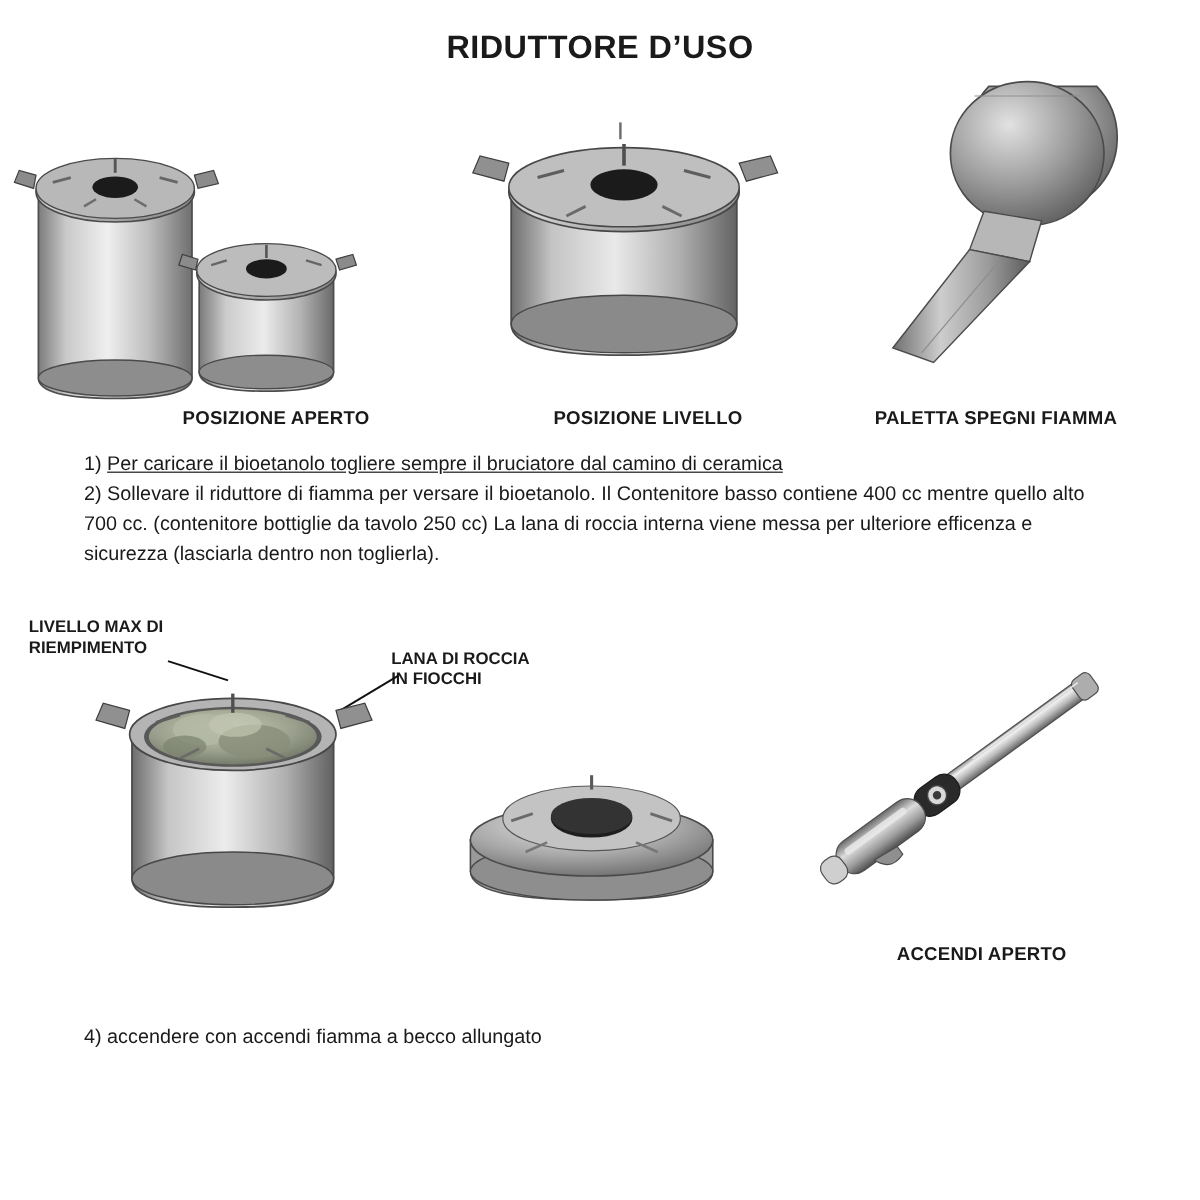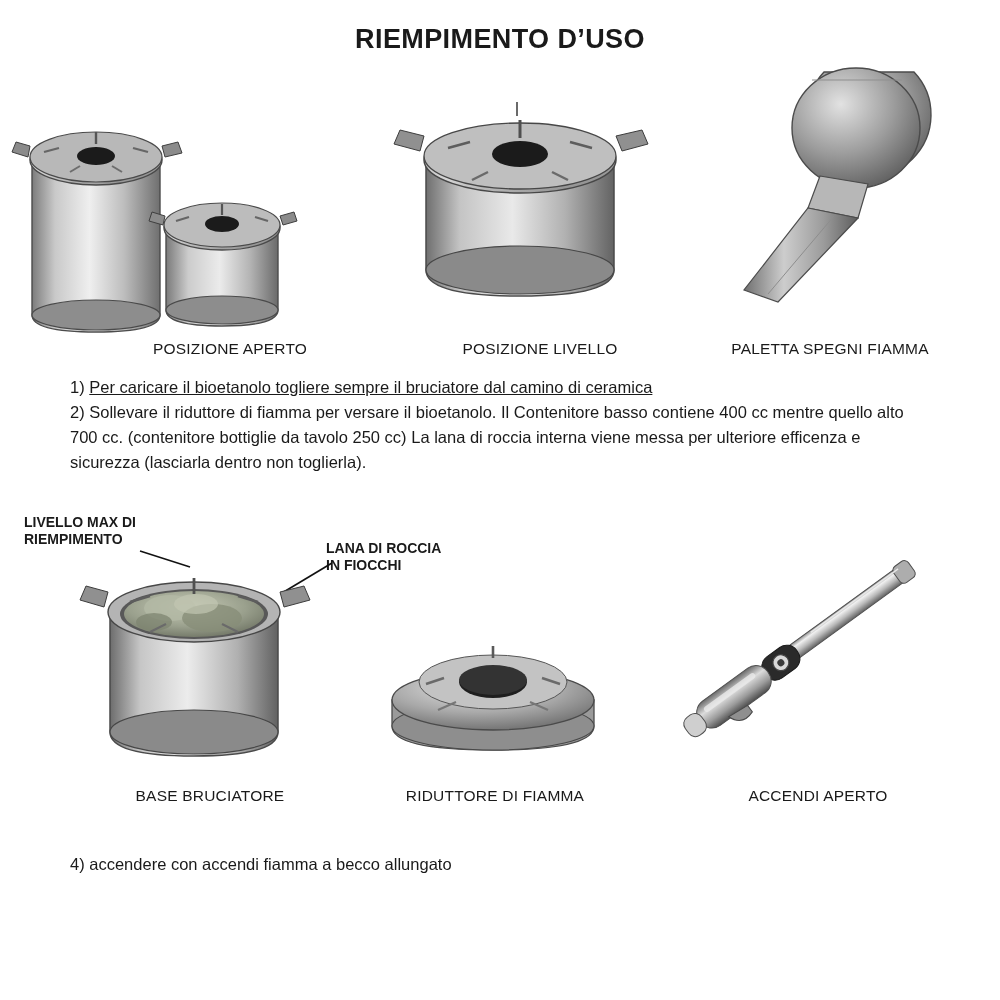--- a/index.html
+++ b/index.html
@@ -31,21 +31,21 @@
     text-align: center;
     font-size: 27px;
     font-weight: bold;
     letter-spacing: 0.4px;
   }
 
   
   .caption {
     position: absolute;
     font-size: 15.5px;
-    font-weight: normal;
+    font-weight: bold;
     letter-spacing: 0.2px;
     text-align: center;
     white-space: nowrap;
   }
 
   
   .para {
     position: absolute;
     font-size: 16.5px;
     line-height: 25px;
@@ -70,21 +70,21 @@
   .fig svg {
     display: block;
     overflow: visible;
   }
 </style>
 </head>
 <body>
 
 <div class="page">
 
-  <div class="title">RIEMPIMENTO D’USO</div>
+  <div class="title">RIDUTTORE D’USO</div>
 
   <div class="fig" style="left:10px; top:60px;">
     <svg width="350" height="265" viewBox="0 0 350 265" aria-hidden="true">
       <defs>
         <linearGradient id="bodyA" x1="0" y1="0" x2="1" y2="0">
           <stop offset="0%" stop-color="#7c7c7c"></stop>
           <stop offset="18%" stop-color="#c9c9c9"></stop>
           <stop offset="45%" stop-color="#efefef"></stop>
           <stop offset="72%" stop-color="#bdbdbd"></stop>
           <stop offset="100%" stop-color="#6f6f6f"></stop>
@@ -327,21 +327,19 @@
         <rect x="40" y="80" width="84" height="30" rx="14" fill="url(#gripG)" stroke="#4f4f4f" stroke-width="1"></rect>
         <rect x="50" y="86" width="62" height="6" rx="3" fill="#eaeaea" opacity="0.8"></rect>
 
         <path d="M66 108 Q72 124 88 118 L88 110 Z" fill="#8f8f8f" stroke="#4a4a4a" stroke-width="1"></path>
 
         <rect x="24" y="84" width="20" height="22" rx="8" fill="#cfcfcf" stroke="#4f4f4f" stroke-width="1"></rect>
       </g>
     </svg>
   </div>
 
-  <div class="caption" style="left:60px; top:787px; width:300px;">BASE BRUCIATORE</div>
-  <div class="caption" style="left:345px; top:787px; width:300px;">RIDUTTORE DI FIAMMA</div>
   <div class="caption" style="left:678px; top:787px; width:280px;">ACCENDI APERTO</div>
 
   <div class="para" style="left:70px; top:852px; width:870px;">
     <div>4) accendere con accendi fiamma a becco allungato</div>
   </div>
 
 </div>
 
 </body></html>

